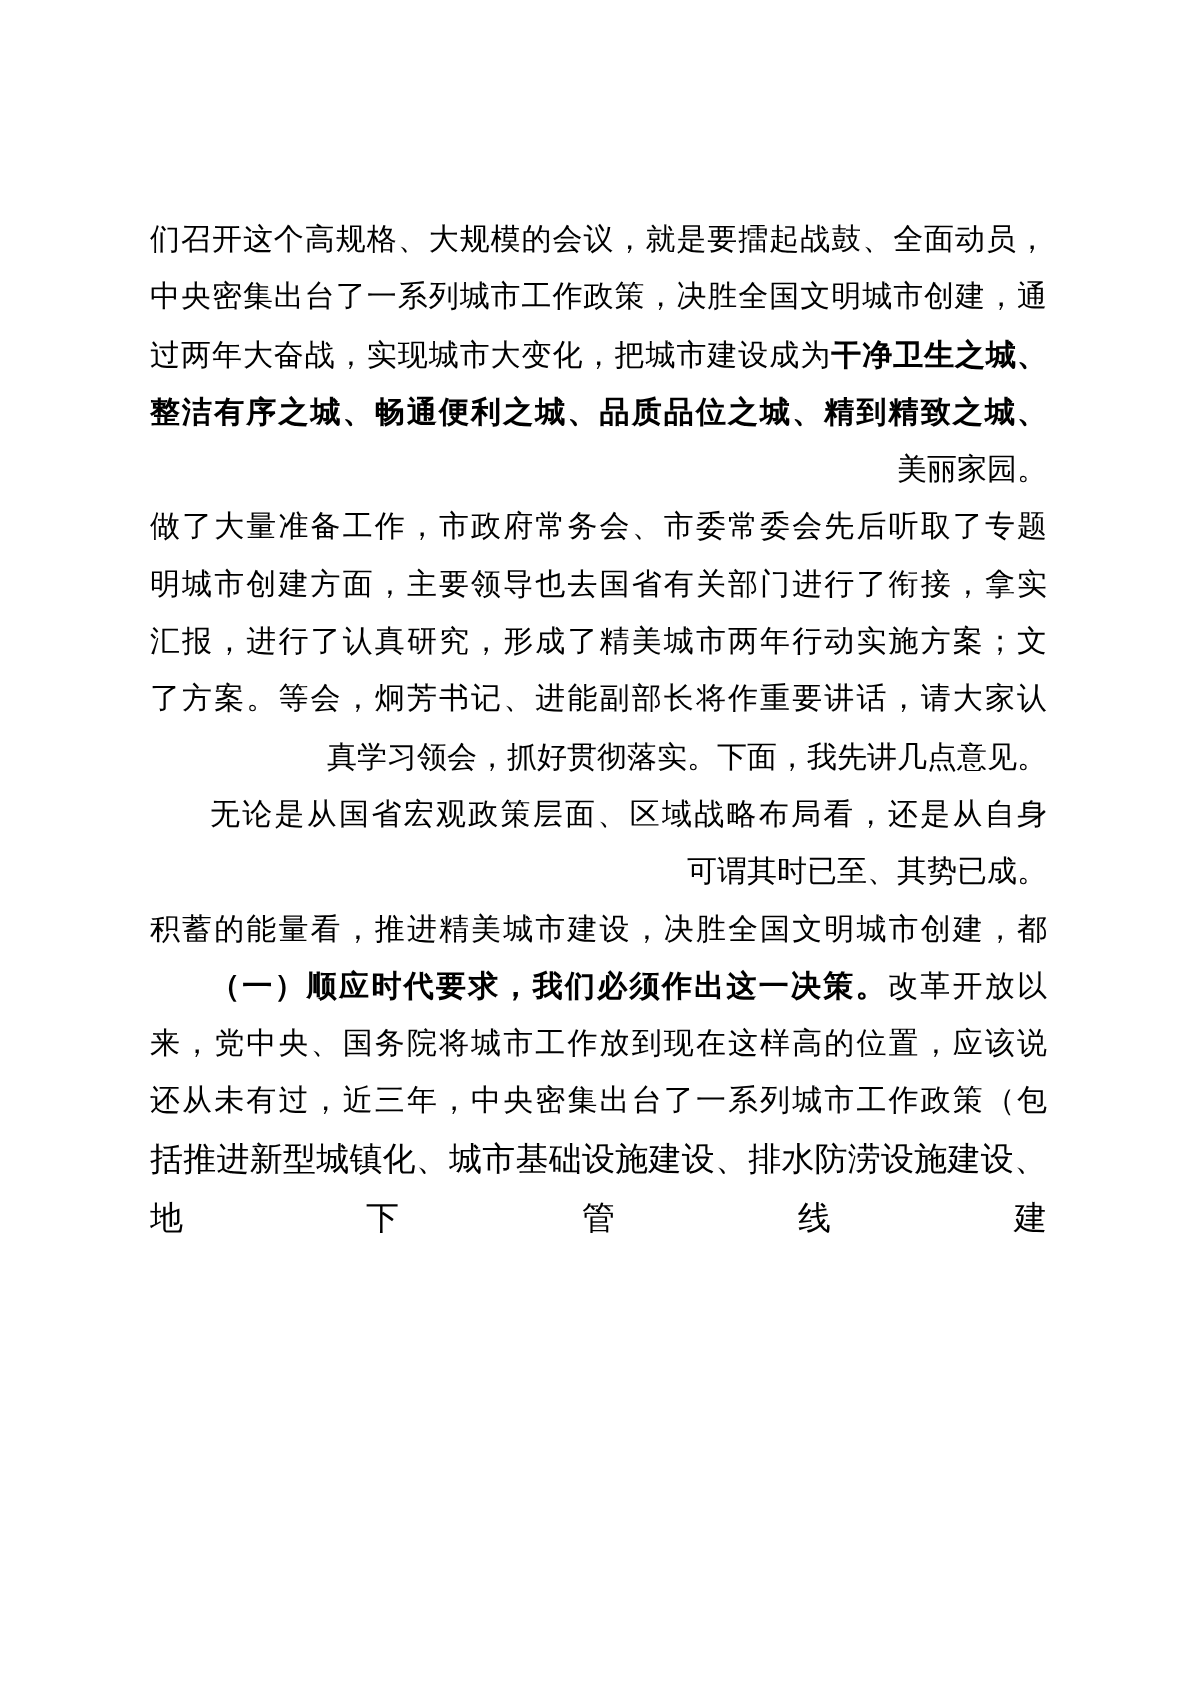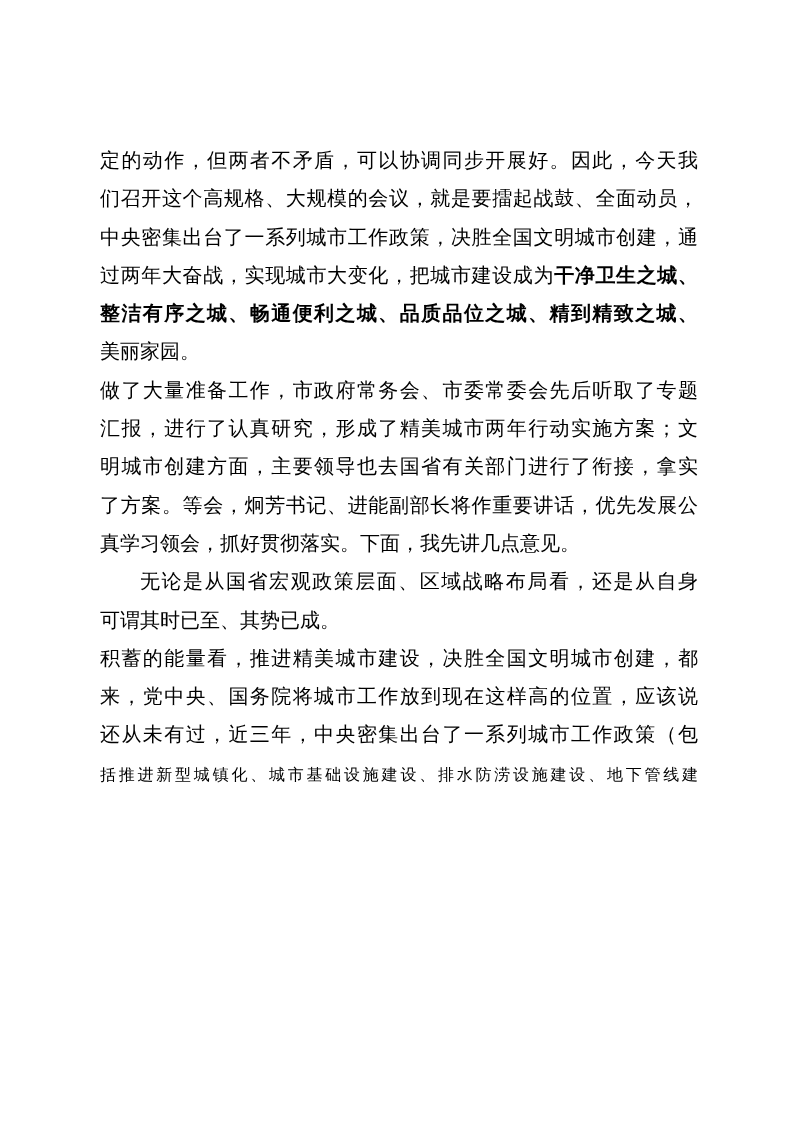--- a/index.html
+++ b/index.html
@@ -23,21 +23,21 @@
     left: 100px;
     top: 141px;
     width: 598px;
     color: #000000;
     font-size: 20px;
     font-family: "Liberation Serif", "DejaVu Serif", serif;
   }
   .line {
     height: 38.3px;
     line-height: 38.3px;
-    text-align: left;
+    text-align: right;
     white-space: normal;
     overflow: visible;
   }
   .line.j {
     text-align: justify;
     text-align-last: justify;
   }
   .line.ind {
     text-indent: 40px;
   }
@@ -51,39 +51,39 @@
     font-weight: bold;
     margin-top: 32px;
   }
   .r-bold-kai {
     font-family: "Liberation Serif", "DejaVu Serif", serif;
     font-weight: bold;
   }
   .r-small-kai {
     font-family: "Liberation Serif", "DejaVu Serif", serif;
     font-weight: normal;
-    font-size: 16px;
+    font-size: 22px;
   }
 </style>
 </head>
 <body>
 
 <div class="page">
   <div class="content" style="background: rgb(255, 255, 255); color: rgb(0, 0, 0);">
-      <div class="line j"><span class="r-normal">定的动作，但两者不矛盾，可以协调同步开展好。因此，今天我</span></div>
       <div class="line j"><span class="r-normal">们召开这个高规格、大规模的会议，就是要擂起战鼓、全面动员，</span></div>
       <div class="line j"><span class="r-normal">中央密集出台了一系列城市工作政策，决胜全国文明城市创建，通</span></div>
       <div class="line j"><span class="r-normal">过两年大奋战，实现城市大变化，把城市建设成为</span><span class="r-bold-hei">干净卫生之城、</span></div>
       <div class="line j"><span class="r-bold-hei">整洁有序之城、畅通便利之城、品质品位之城、精到精致之城、</span></div>
       <div class="line"><span class="r-normal">美丽家园。</span></div>
       <div class="line j"><span class="r-normal">做了大量准备工作，市政府常务会、市委常委会先后听取了专题</span></div>
+      <div class="line j"><span class="r-normal">明城市创建方面，主要领导也去国省有关部门进行了衔接，拿实</span></div>
       <div class="line j"><span class="r-normal">汇报，进行了认真研究，形成了精美城市两年行动实施方案；文</span></div>
-      <div class="line j"><span class="r-normal">明城市创建方面，主要领导也去国省有关部门进行了衔接，拿实</span></div>
-      <div class="line j"><span class="r-normal">了方案。等会，炯芳书记、进能副部长将作重要讲话，优先发展公</span></div>
+      <div class="line j"><span class="r-normal">了方案。等会，炯芳书记、进能副部长将作重要讲话，请大家认</span></div>
       <div class="line"><span class="r-normal">真学习领会，抓好贯彻落实。下面，我先讲几点意见。</span></div>
       <div class="line j ind"><span class="r-normal">无论是从国省宏观政策层面、区域战略布局看，还是从自身</span></div>
       <div class="line"><span class="r-normal">可谓其时已至、其势已成。</span></div>
       <div class="line j"><span class="r-normal">积蓄的能量看，推进精美城市建设，决胜全国文明城市创建，都</span></div>
+      <div class="line j ind"><span class="r-bold-kai">（一）顺应时代要求，我们必须作出这一决策。</span><span class="r-normal">改革开放以</span></div>
       <div class="line j"><span class="r-normal">来，党中央、国务院将城市工作放到现在这样高的位置，应该说</span></div>
       <div class="line j"><span class="r-normal">还从未有过，近三年，中央密集出台了一系列城市工作政策（包</span></div>
       <div class="line j"><span class="r-small-kai">括推进新型城镇化、城市基础设施建设、排水防涝设施建设、地下管线建</span></div>
     </div>
 </div>
 
 </body></html>

